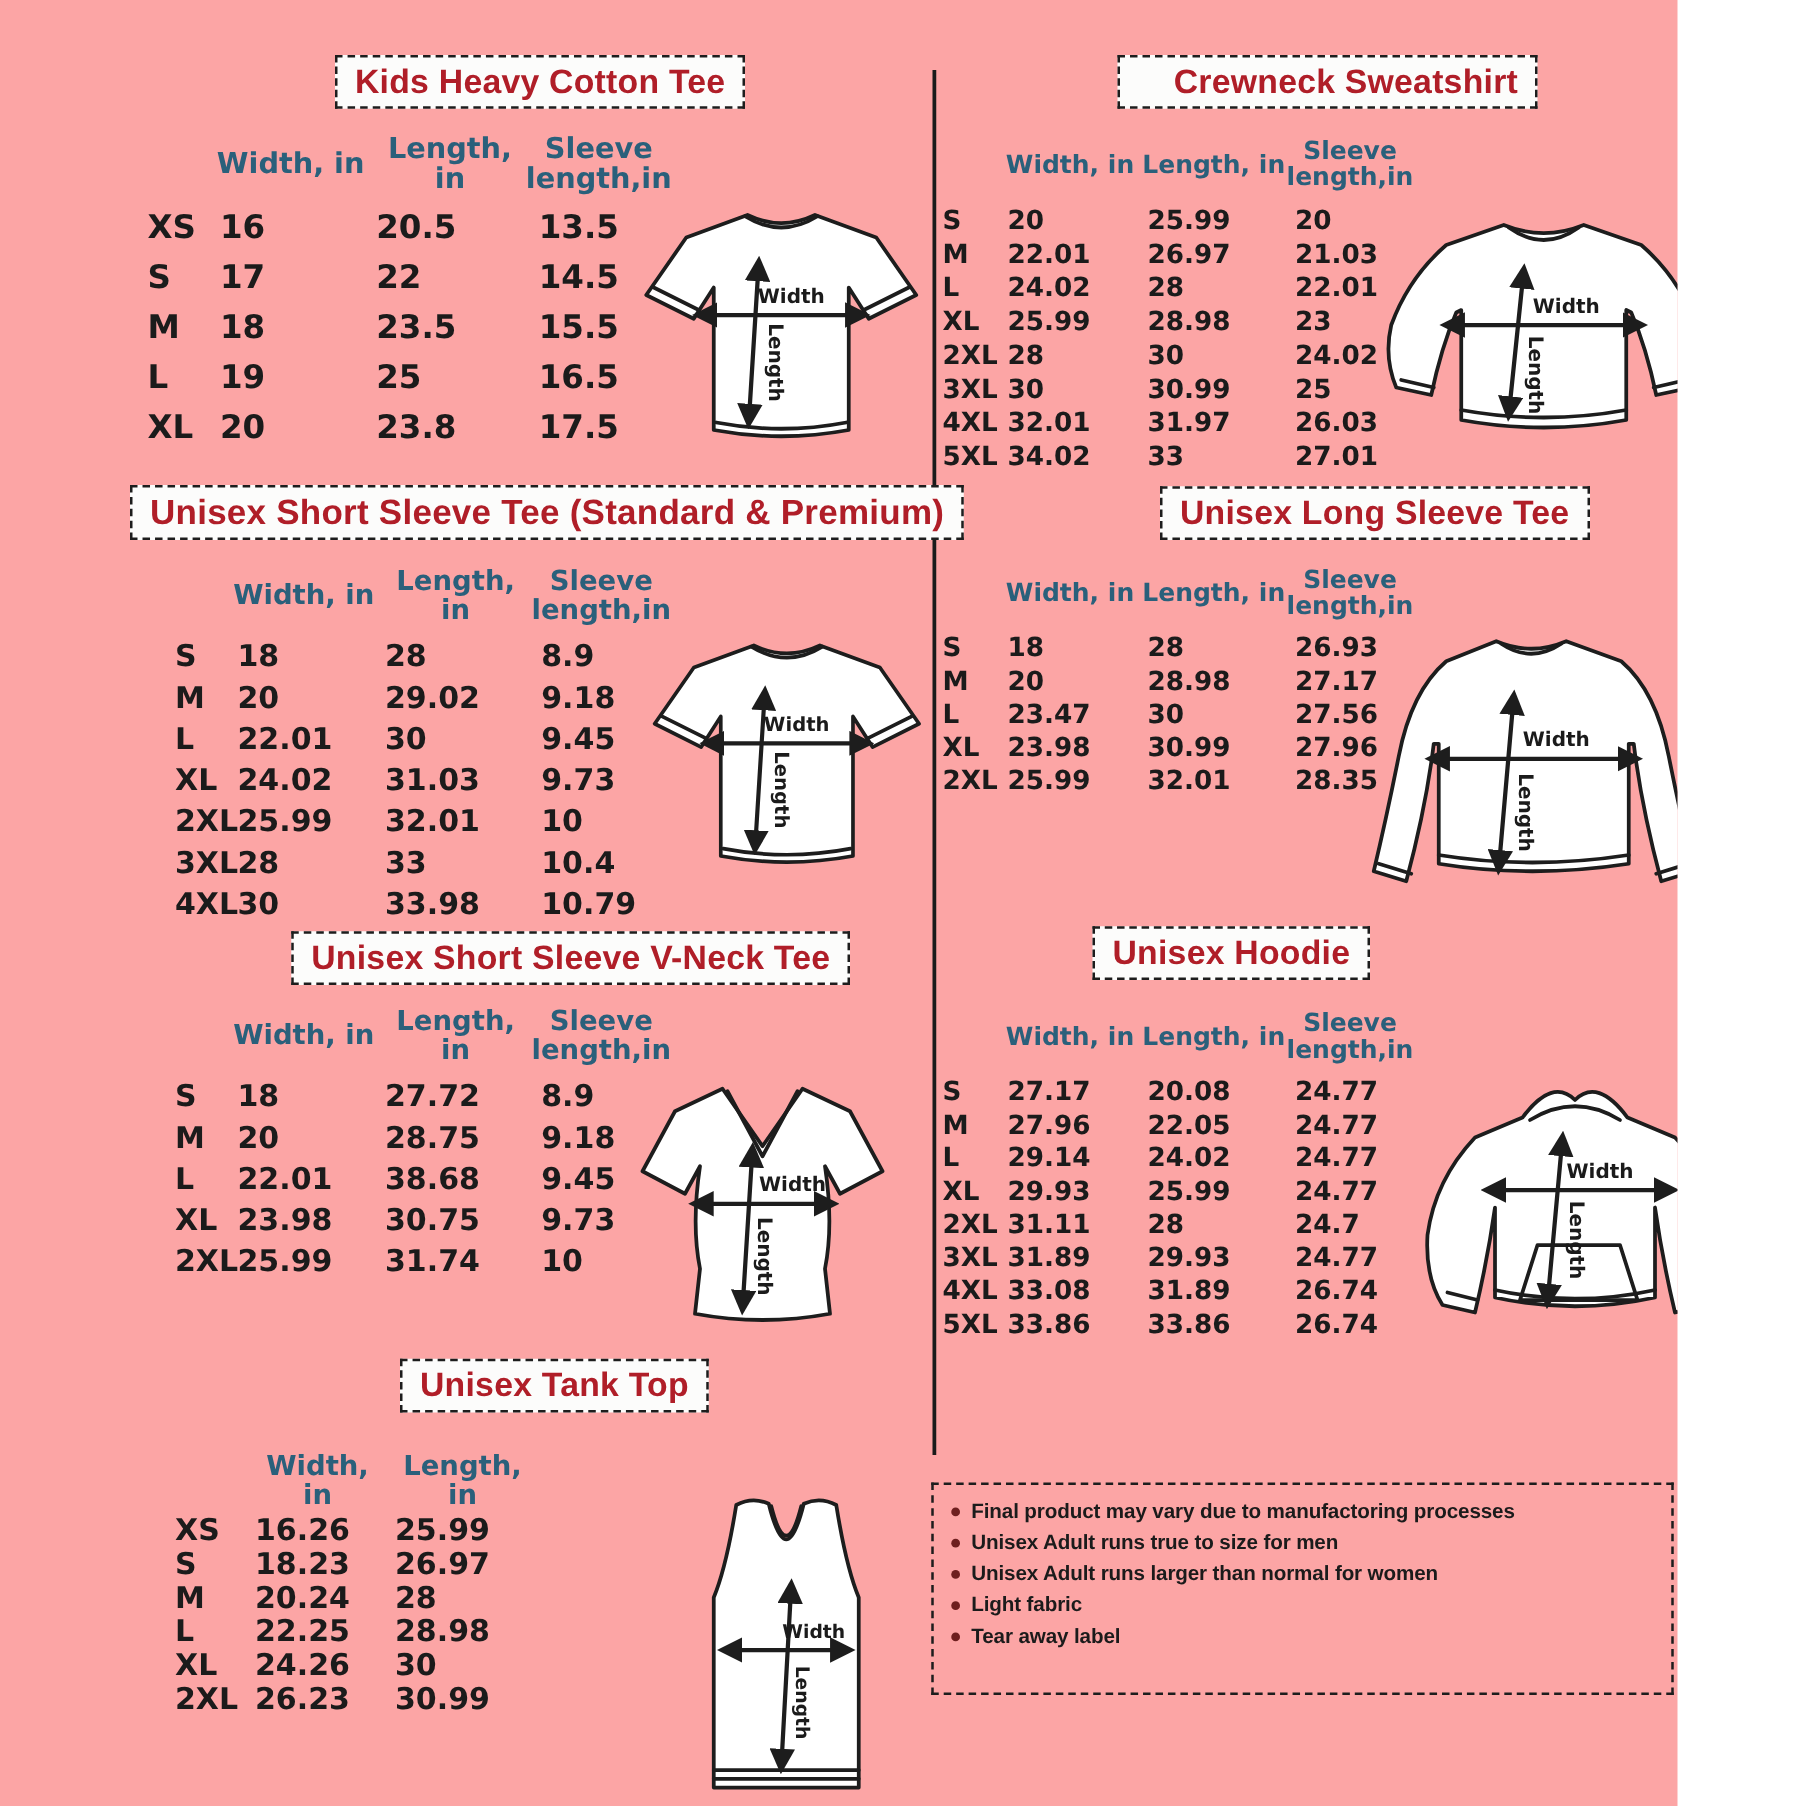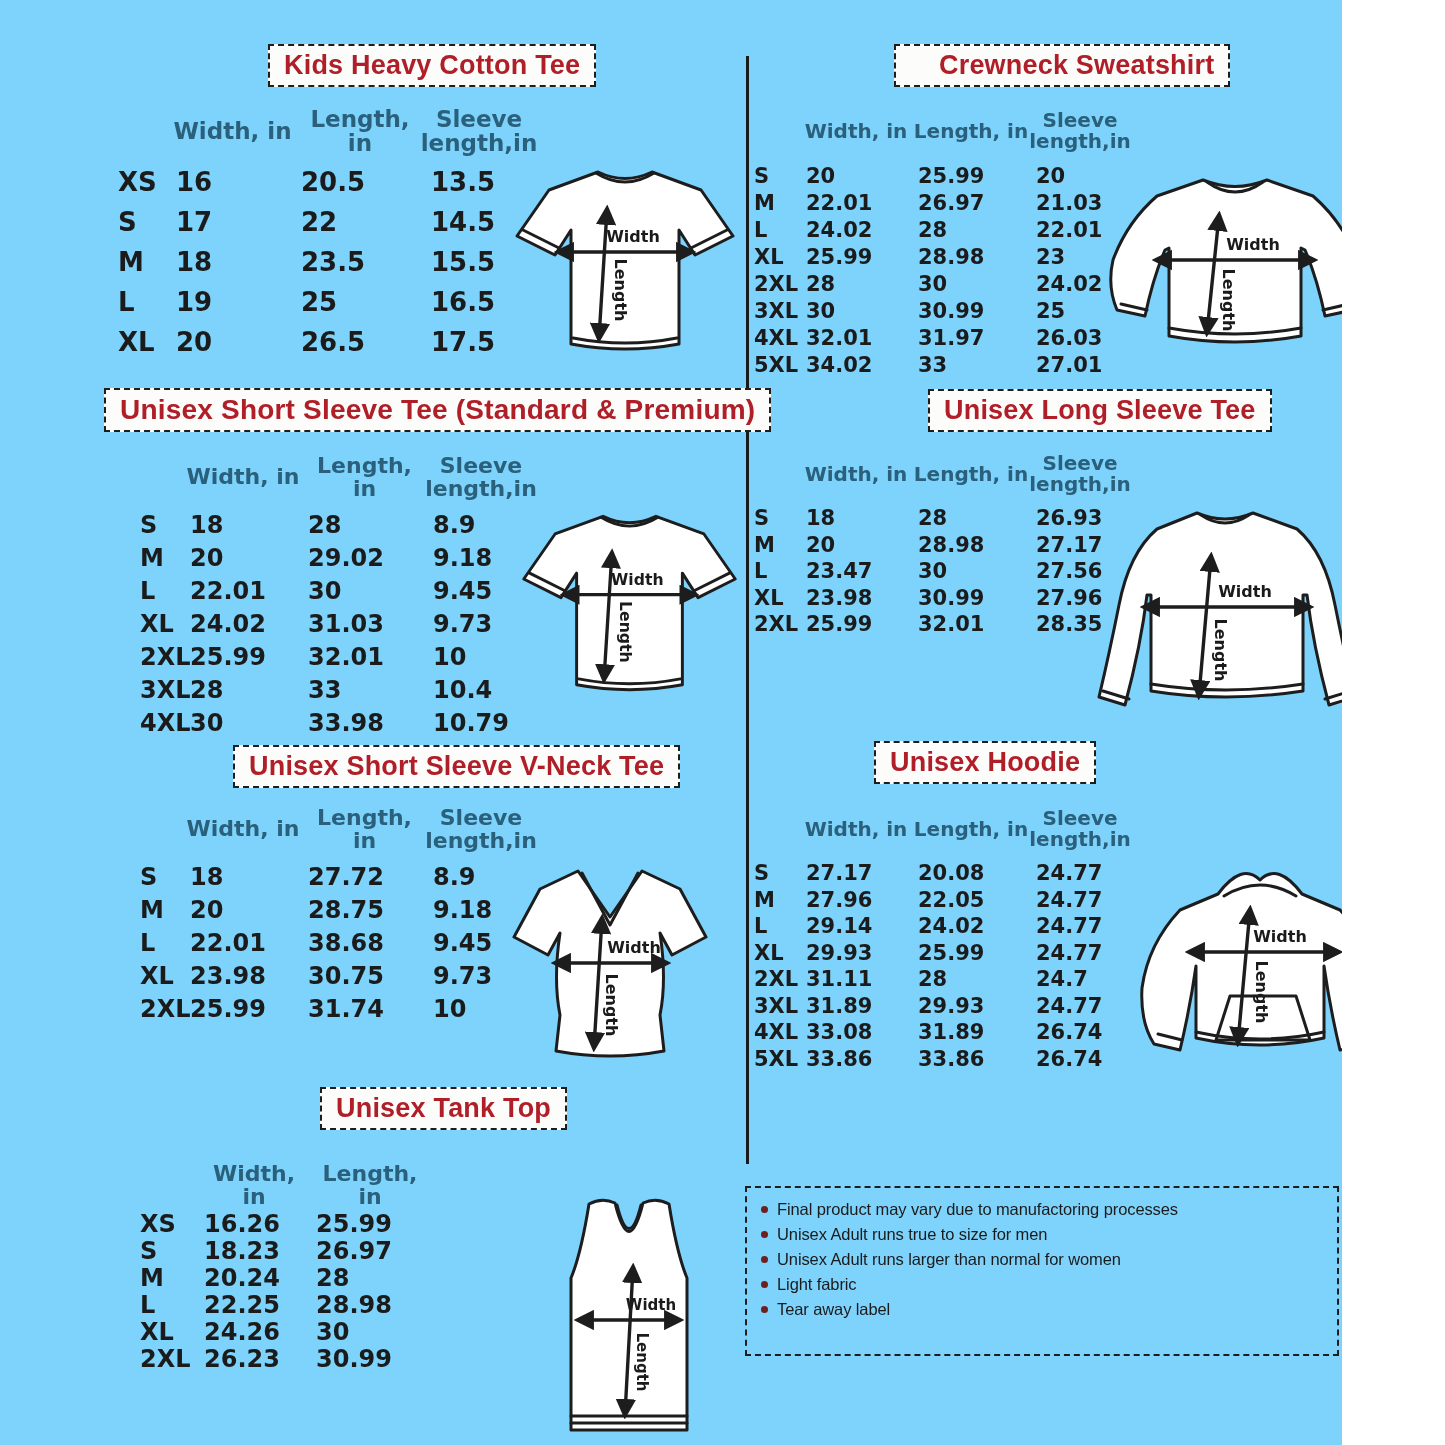--- a/index.html
+++ b/index.html
@@ -1,17 +1,17 @@
 <!DOCTYPE html>
 <html><head>
 <meta charset="utf-8">
 <style>
   html,body{margin:0;padding:0;}
   #canvas{
-    position:relative;width:1342px;height:1445px;background:#7dd3fc;
+    position:relative;width:1342px;height:1445px;background:#fca5a5;
     font-family:"DejaVu Sans", sans-serif;color:#1b1b1b;overflow:hidden;
   }
   
   .title{
     position:absolute;display:inline-block;border:2.5px dashed #1d1d1d;
     padding:4px 14px;font-family:"Liberation Sans", sans-serif;
     font-weight:700;color:#b01e28;white-space:nowrap;font-size:27px;letter-spacing:.2px;
     background:#fcfcfb;
   }
   .title.small{font-size:28px;}
@@ -37,21 +37,21 @@
   .t-ls  {left:754px;top:443px;grid-template-columns:46px 112px 118px 100px;grid-template-rows:62px;grid-auto-rows:26.5px;font-size:21px;}
   .t-ls .head{font-size:20px;}
   .t-hood{left:754px;top:798px;grid-template-columns:46px 112px 118px 100px;grid-template-rows:62px;grid-auto-rows:26.5px;font-size:21px;}
   .t-hood .head{font-size:20px;}
   
   .divider{position:absolute;left:746px;top:56px;width:3px;height:1108px;background:#1a1a1a;}
   
   .notes{
     position:absolute;left:745px;top:1186px;width:594px;height:170px;
     border:2.5px dashed #1d1d1d;box-sizing:border-box;padding:9px 12px;
-    font-family:"Liberation Sans", sans-serif;font-weight:400;
+    font-family:"Liberation Sans", sans-serif;font-weight:700;
   }
   .note{display:flex;align-items:center;height:25px;font-size:16.5px;letter-spacing:-0.1px;}
   .dot{width:7px;height:7px;border-radius:50%;background:#6e1f1f;display:inline-block;margin:0 9px 0 2px;flex:none;}
   
   svg.draw{position:absolute;overflow:visible;}
   svg.draw path{stroke:#1d1d1d;stroke-width:3;stroke-linejoin:round;stroke-linecap:round;fill:none;}
   svg.draw path.body{fill:#fff;}
   svg.draw path.arrow{stroke-width:3.4;marker-start:url(#ah);marker-end:url(#ah);}
   svg.draw text{font-family:"DejaVu Sans", sans-serif;font-weight:700;font-size:16px;fill:#1b1b1b;text-anchor:middle;}
 </style>
@@ -95,21 +95,21 @@
       <div class="cell size">M</div>
       <div class="cell val">18</div>
       <div class="cell val">23.5</div>
       <div class="cell val">15.5</div>
       <div class="cell size">L</div>
       <div class="cell val">19</div>
       <div class="cell val">25</div>
       <div class="cell val">16.5</div>
       <div class="cell size">XL</div>
       <div class="cell val">20</div>
-      <div class="cell val">26.5</div>
+      <div class="cell val">23.8</div>
       <div class="cell val">17.5</div>
     </div>
   <div class="tbl t-crew">
       <div class="cell corner"></div>
       <div class="cell head">Width, in</div>
       <div class="cell head">Length, in</div>
       <div class="cell head">Sleeve
 length,in</div>
       <div class="cell size">S</div>
       <div class="cell val">20</div>

